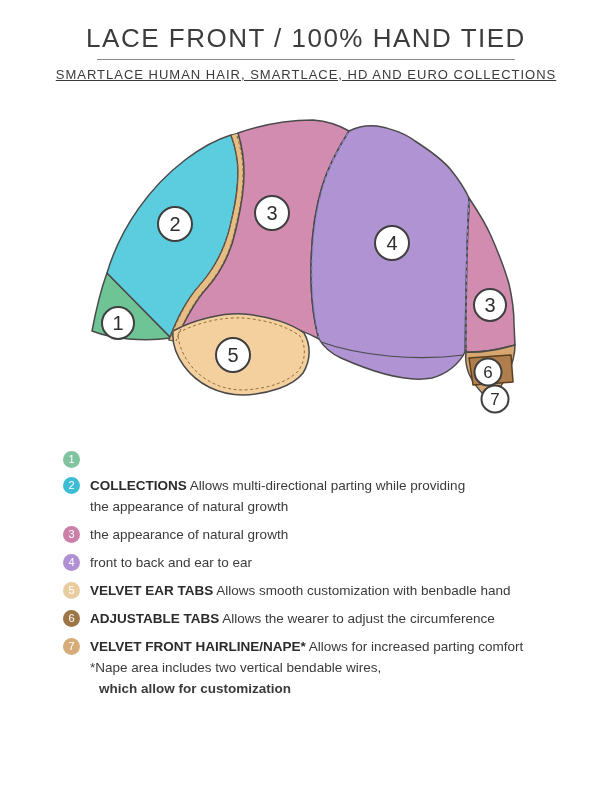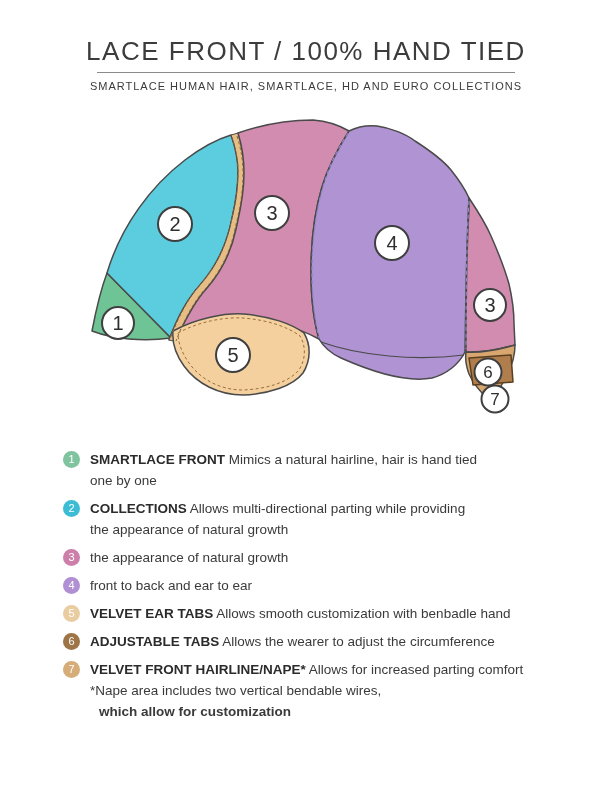--- a/index.html
+++ b/index.html
@@ -6,40 +6,41 @@
   html, body { width: 612px; height: 792px; background: #ffffff; }
   body {
     font-family: "Liberation Sans", "DejaVu Sans", sans-serif;
     color: #3a3a3a;
     position: relative;
     overflow: hidden;
   }
   .page { width: 584px; margin: 0 auto; }
 
   
-  .header { padding-top: 36px; text-align: center; }
+  .header { padding-top: 23px; text-align: center; }
   .title {
     font-size: 26px;
     letter-spacing: 1.5px;
     font-weight: 400;
     color: #3c3c3c;
     white-space: nowrap;
   }
   .title-rule {
     width: 418px;
     height: 0;
     border-top: 1px solid #8a8a8a;
     margin: 5px auto 0 auto;
   }
   .subtitle {
     margin-top: 7px;
-    font-size: 11px;
+    font-size: 13px;
     letter-spacing: 1px;
     color: #3b3b3b;
     white-space: nowrap;
+    text-decoration: underline;
   }
 
   
   .diagram-wrap {
     position: absolute;
     left: 85px;
     top: 112px;
     width: 470px;
     height: 310px;
   }
@@ -152,24 +153,20 @@
       <circle cx="410" cy="287" r="13.5" fill="#ffffff" stroke="#3f3f3f" stroke-width="2"></circle>
       <text class="marker-num" x="410" y="287" dy="6" text-anchor="middle" font-size="17">7</text>
     </g>
   </svg>
 </div>
 
 <div class="legend">
 
   <div class="legend-item">
     <span class="bullet" style="background: rgb(127, 196, 158);">1</span>
-    <div class="legend-text">
-      <div><b>SMARTLACE FRONT</b> <span>Mimics a natural hairline, hair is hand tied</span></div>
-      <div>one by one</div>
-    </div>
   </div>
 
   <div class="legend-item">
     <span class="bullet" style="background: rgb(61, 189, 212);">2</span>
     <div class="legend-text">
       <div><b>COLLECTIONS</b> <span>Allows multi-directional parting while providing</span></div>
       <div>the appearance of natural growth</div>
     </div>
   </div>
 

